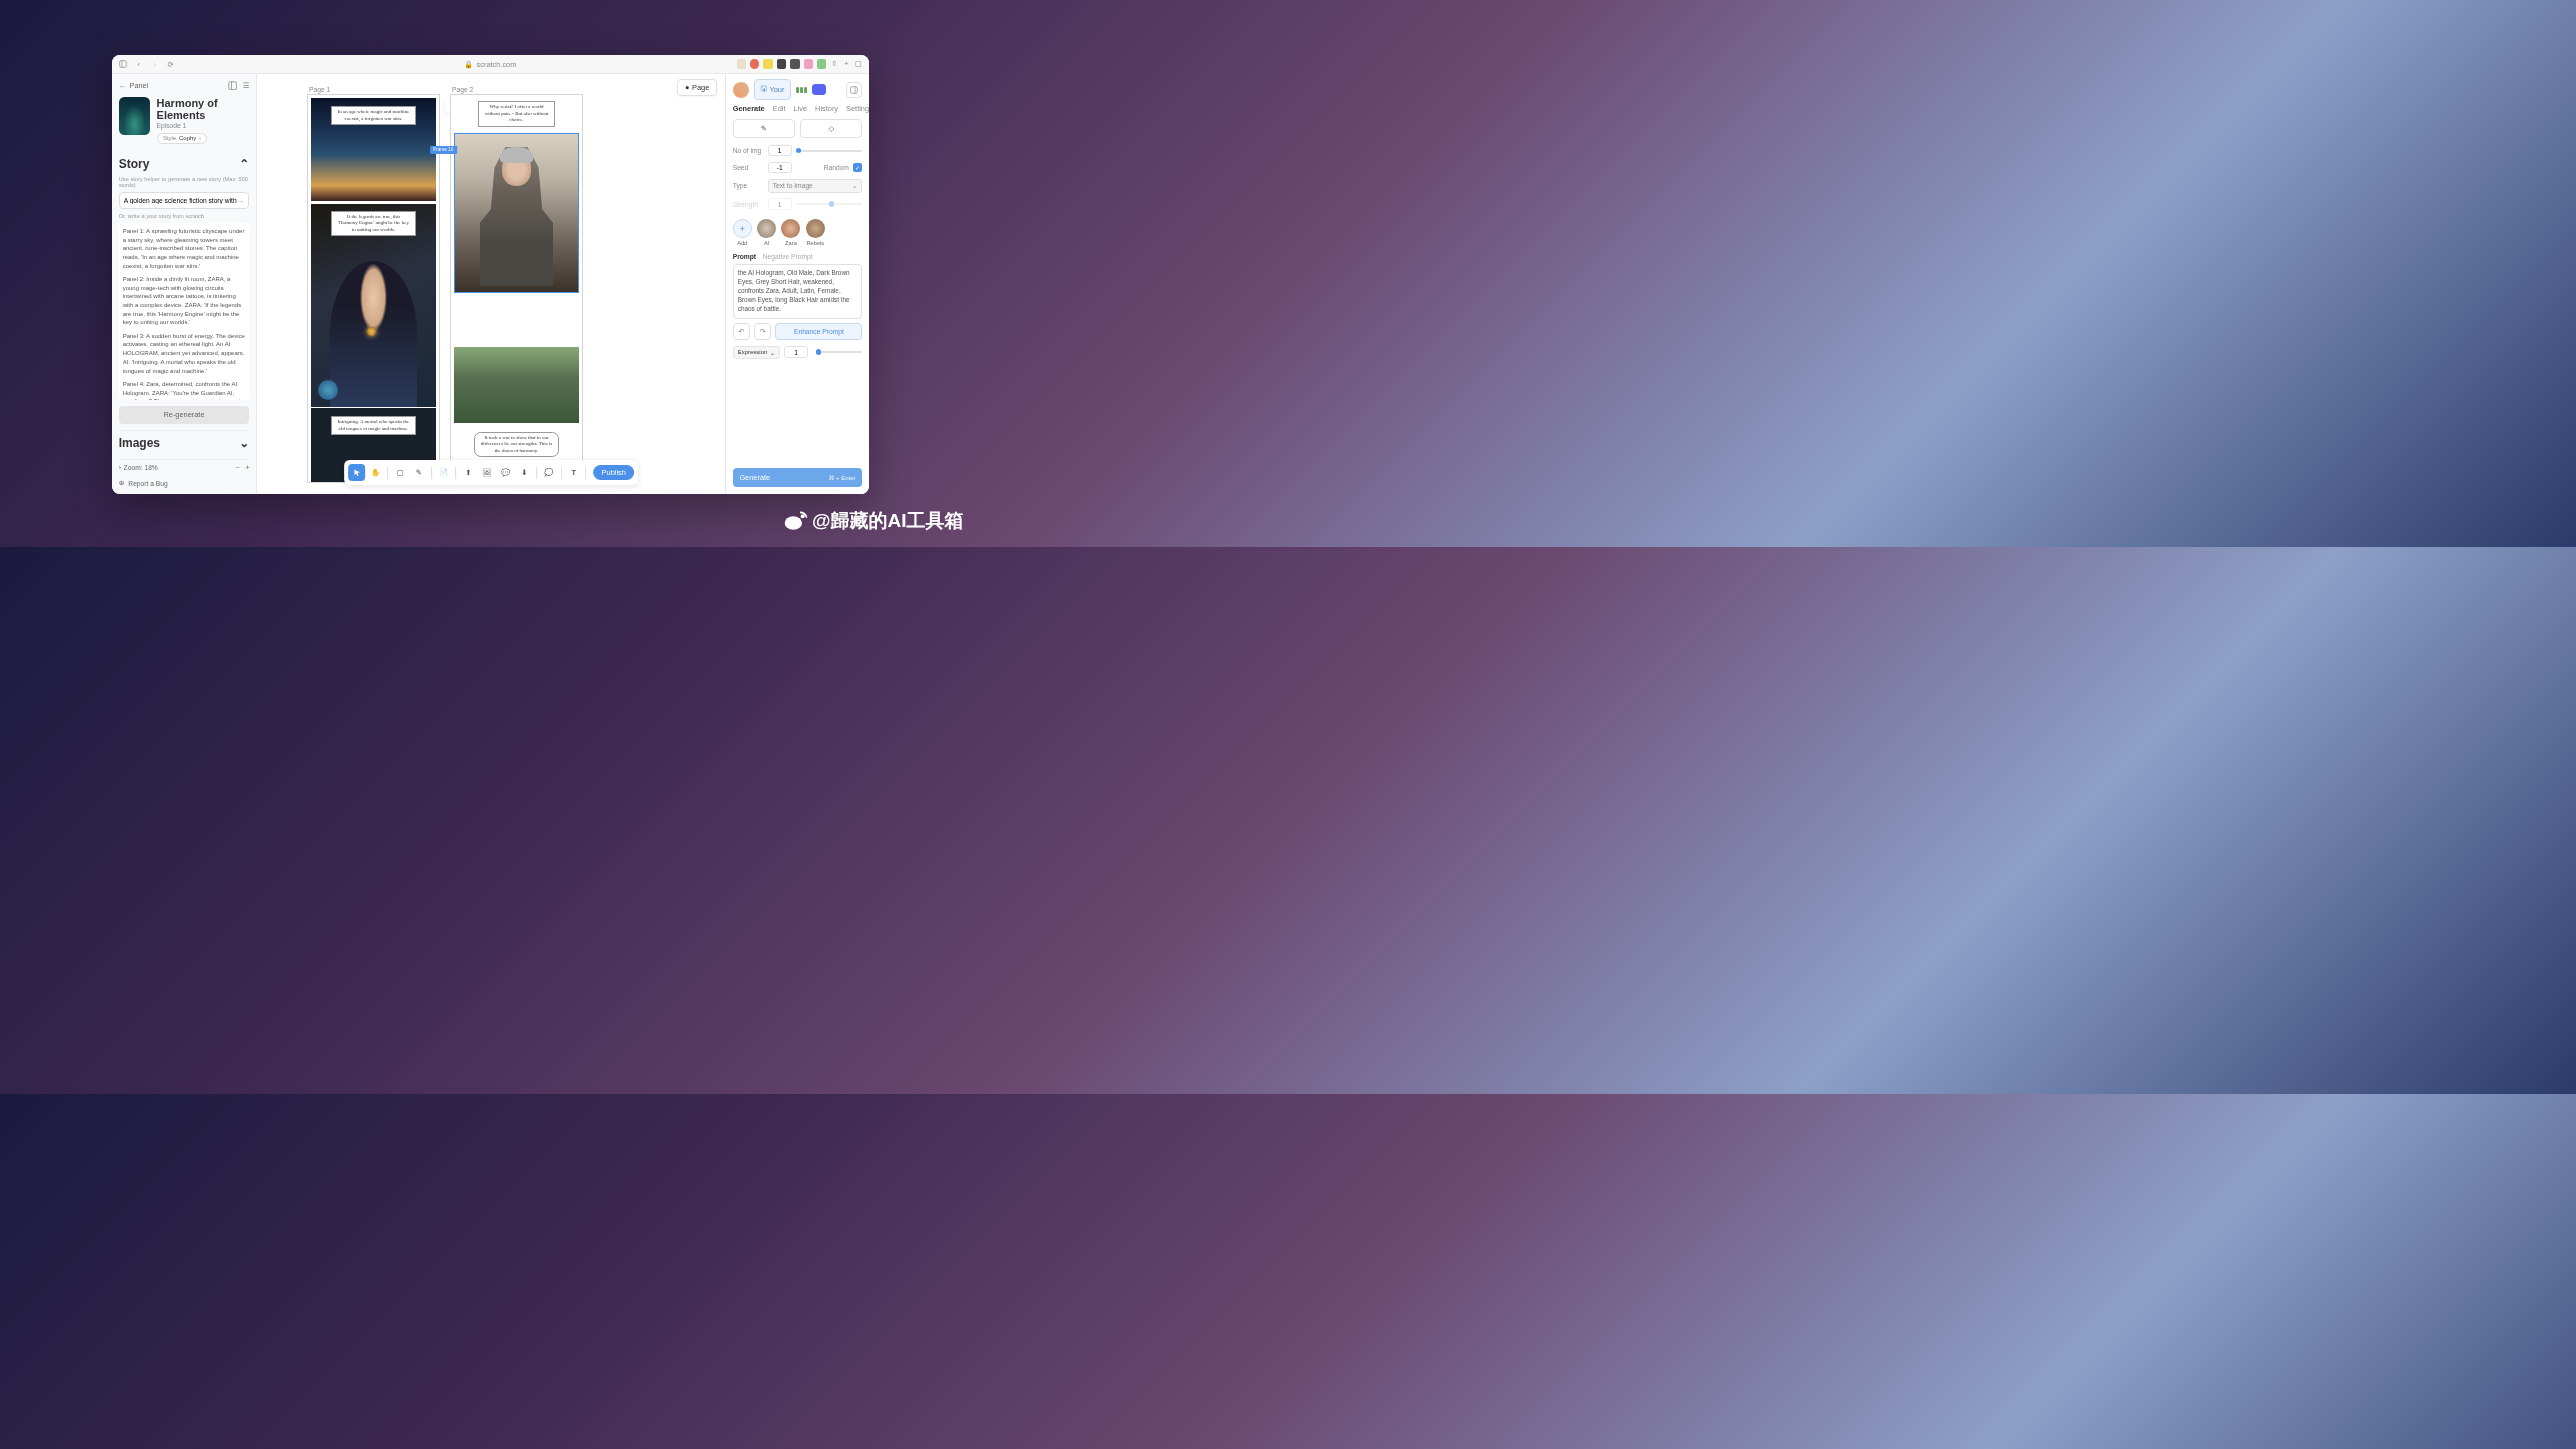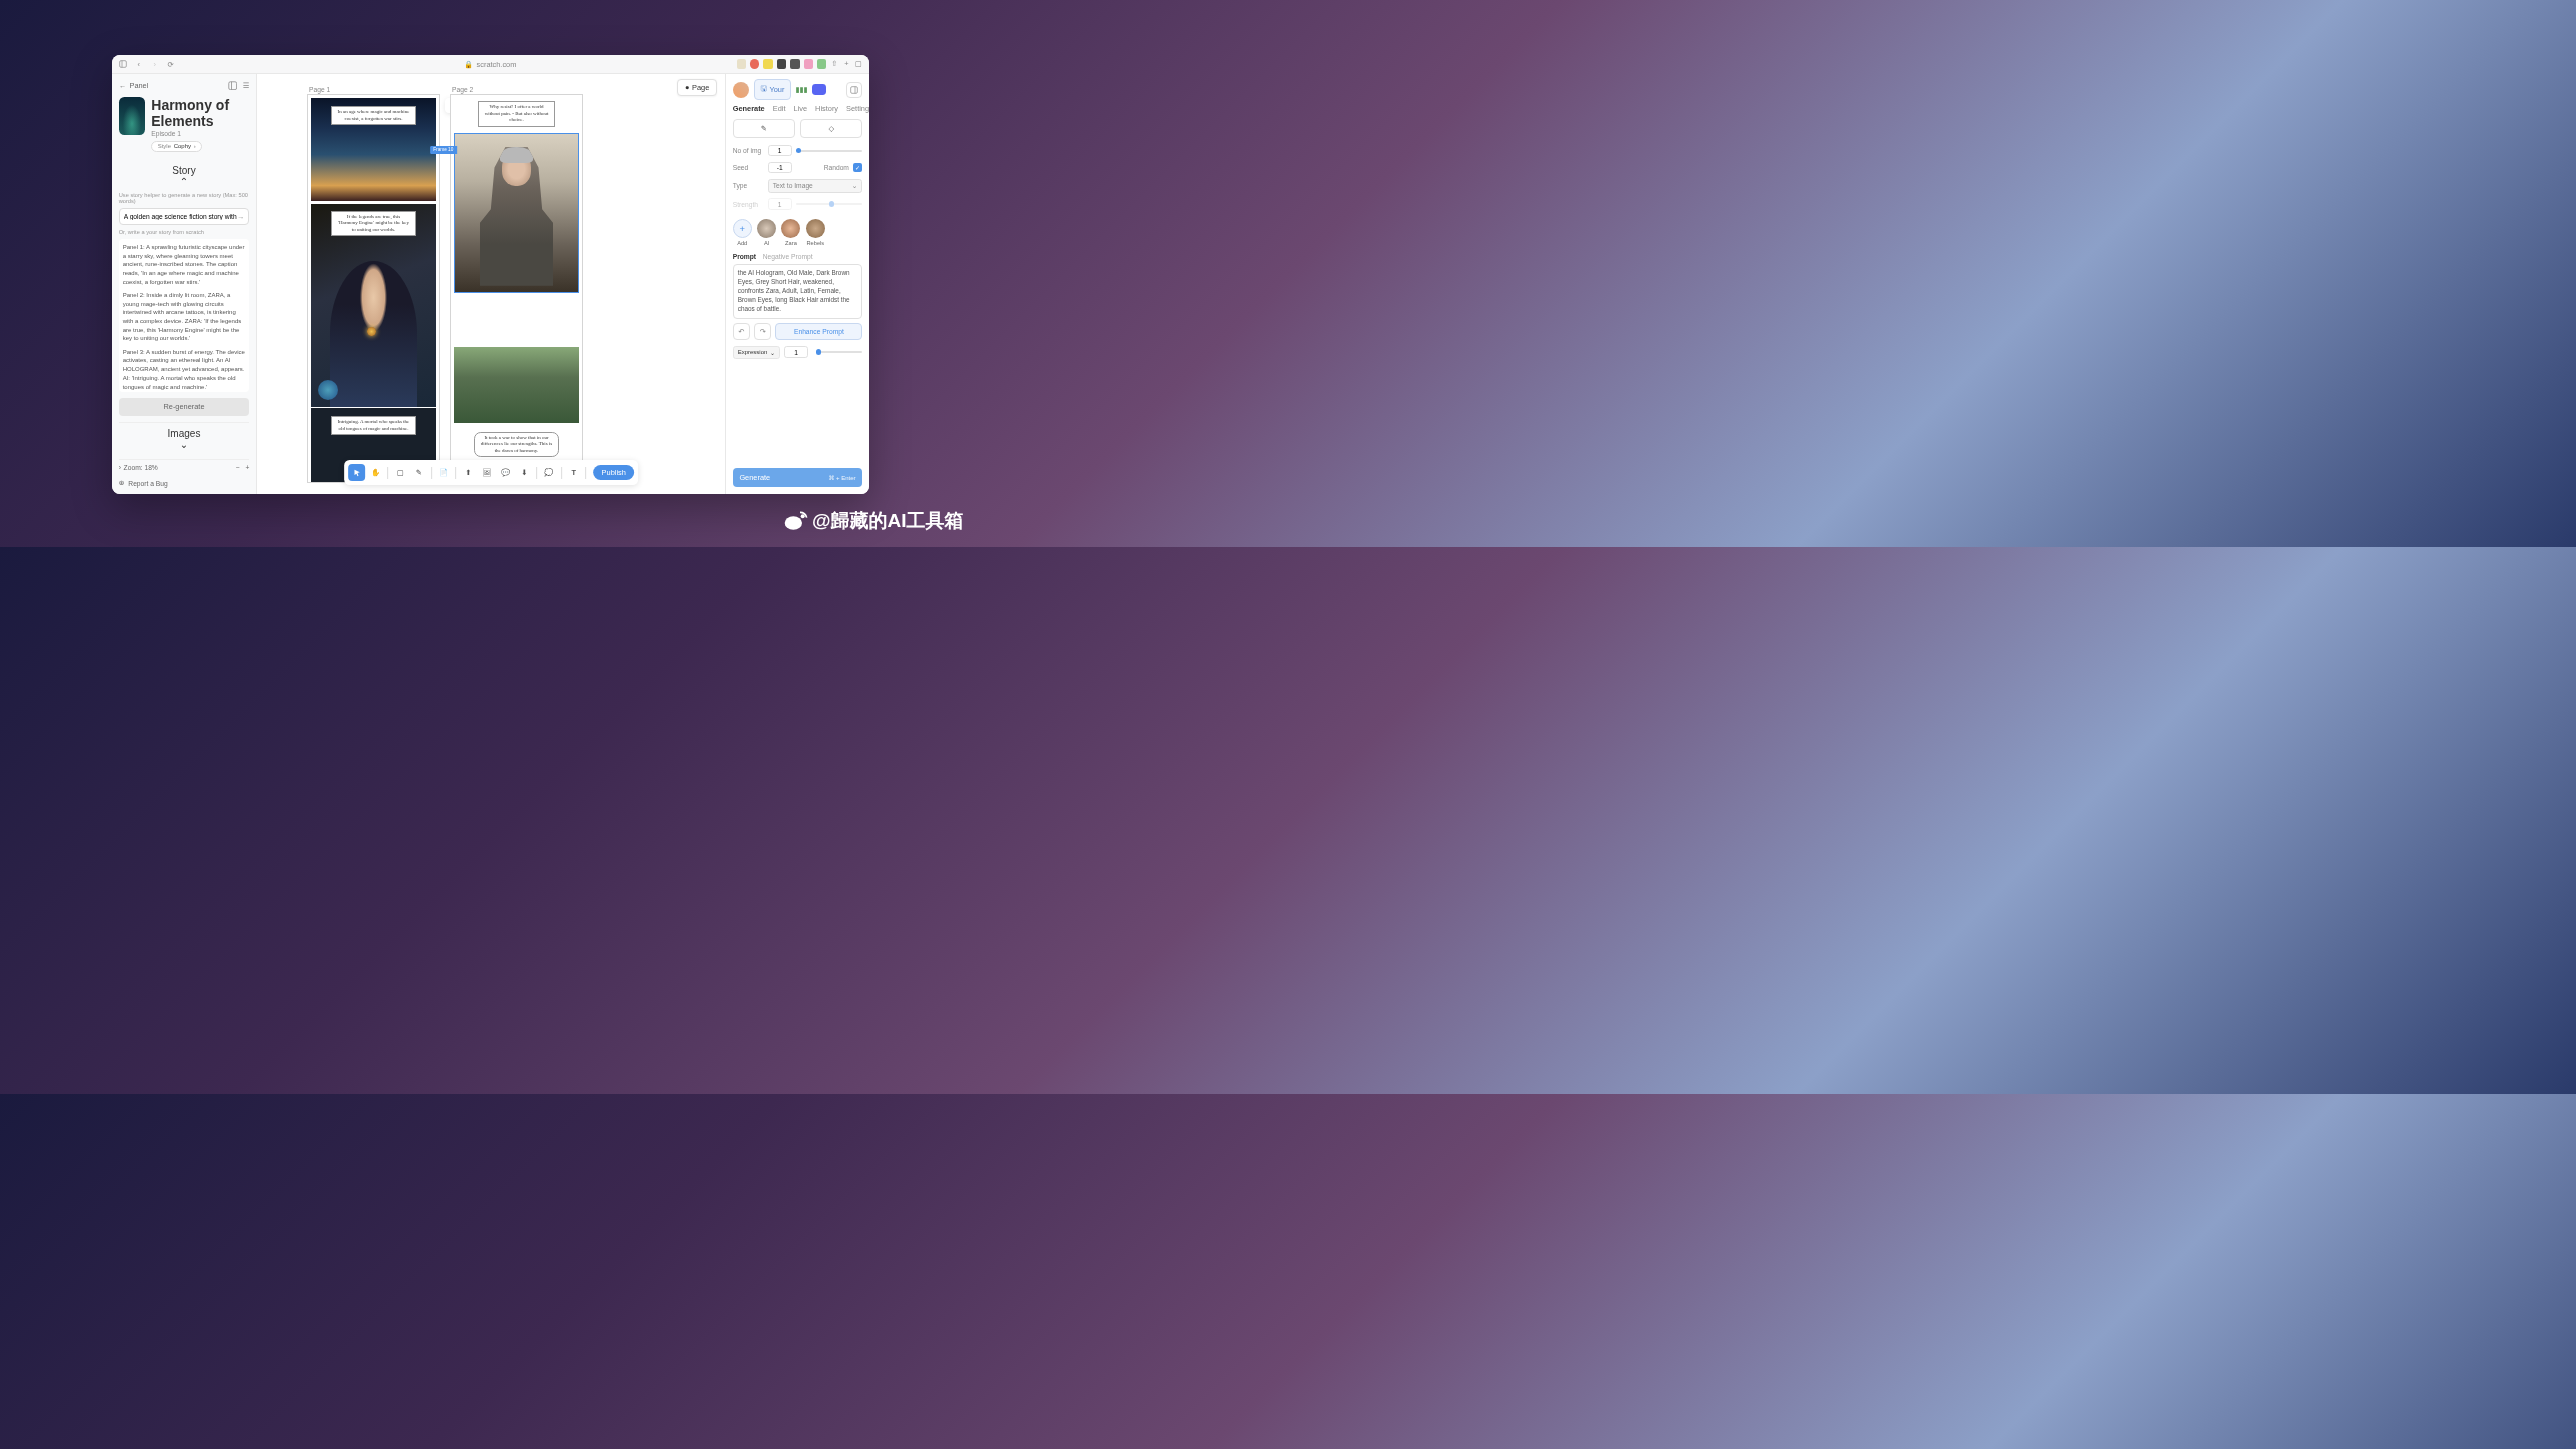--- a/index.html
+++ b/index.html
@@ -60,25 +60,25 @@
   display: flex;
   flex-direction: column;
   overflow: hidden;
 }
 .back-row { display: flex; align-items: center; justify-content: space-between; margin-bottom: 6.7px; }
 .back-btn { display: flex; align-items: center; gap: 3.4px; color: #666; cursor: pointer; font-size: 7.4px; }
 .back-icons { display: flex; gap: 5.4px; color: #888; }
 .project-header { display: flex; gap: 6.7px; margin-bottom: 8px; }
 .project-thumb { width: 38px; height: 38px; border-radius: 5.4px; background: linear-gradient(#0a2a3a, #1a5a5a); position: relative; overflow: hidden; }
 .project-thumb::after { content: ''; position: absolute; inset: 0; background: radial-gradient(ellipse at 50% 70%, rgba(80,220,180,0.5) 0%, transparent 50%); }
-.project-title { font-weight: 600; font-size: 14px; color: #333; }
+.project-title { font-weight: 600; font-size: 11px; color: #333; }
 .project-sub { font-size: 6.7px; color: #888; margin-top: 1.3px; }
 .style-pill { margin-top: 4px; display: inline-flex; align-items: center; gap: 2.7px; border: 0.7px solid #ddd; border-radius: 6.7px; padding: 1.3px 5.4px; font-size: 6px; color: #888; background: #fff; }
 .style-pill b { color: #333; font-weight: 500; }
-.section-hdr { display: flex; justify-content: space-between; align-items: center; padding: 5.4px 0; font-size: 10px; font-weight: 400; cursor: pointer; flex-direction: column; }
+.section-hdr { display: flex; justify-content: space-between; align-items: center; padding: 5.4px 0; font-size: 12px; font-weight: 700; cursor: pointer; }
 .hint { font-size: 5.7px; color: #999; margin-bottom: 4px; }
 .story-input { display: flex; border: 0.7px solid #ddd; border-radius: 4px; background: #fff; padding: 2.7px 4px; margin-bottom: 4px; align-items: center; }
 .story-input input { border: none; flex: 1; font-size: 6.7px; outline: none; }
 .story-text { border: none; border-radius: 4px; background: #fff; padding: 4px; font-size: 6px; line-height: 1.45; color: #555; flex: 1; overflow-y: auto; margin-bottom: 5.4px; }
 .story-text p { margin-bottom: 4.7px; }
 .regen-btn { background: #e5e5e5; border: none; border-radius: 4px; padding: 4.7px; font-size: 7.4px; color: #666; cursor: pointer; }
 .zoom-row { display: flex; align-items: center; justify-content: space-between; padding: 4px 0; font-size: 6.7px; color: #666; border-top: 0.7px solid #eee; margin-top: 4px; }
 .report-row { display: flex; align-items: center; gap: 4px; font-size: 6.7px; color: #666; padding-top: 4px; }
 
 

